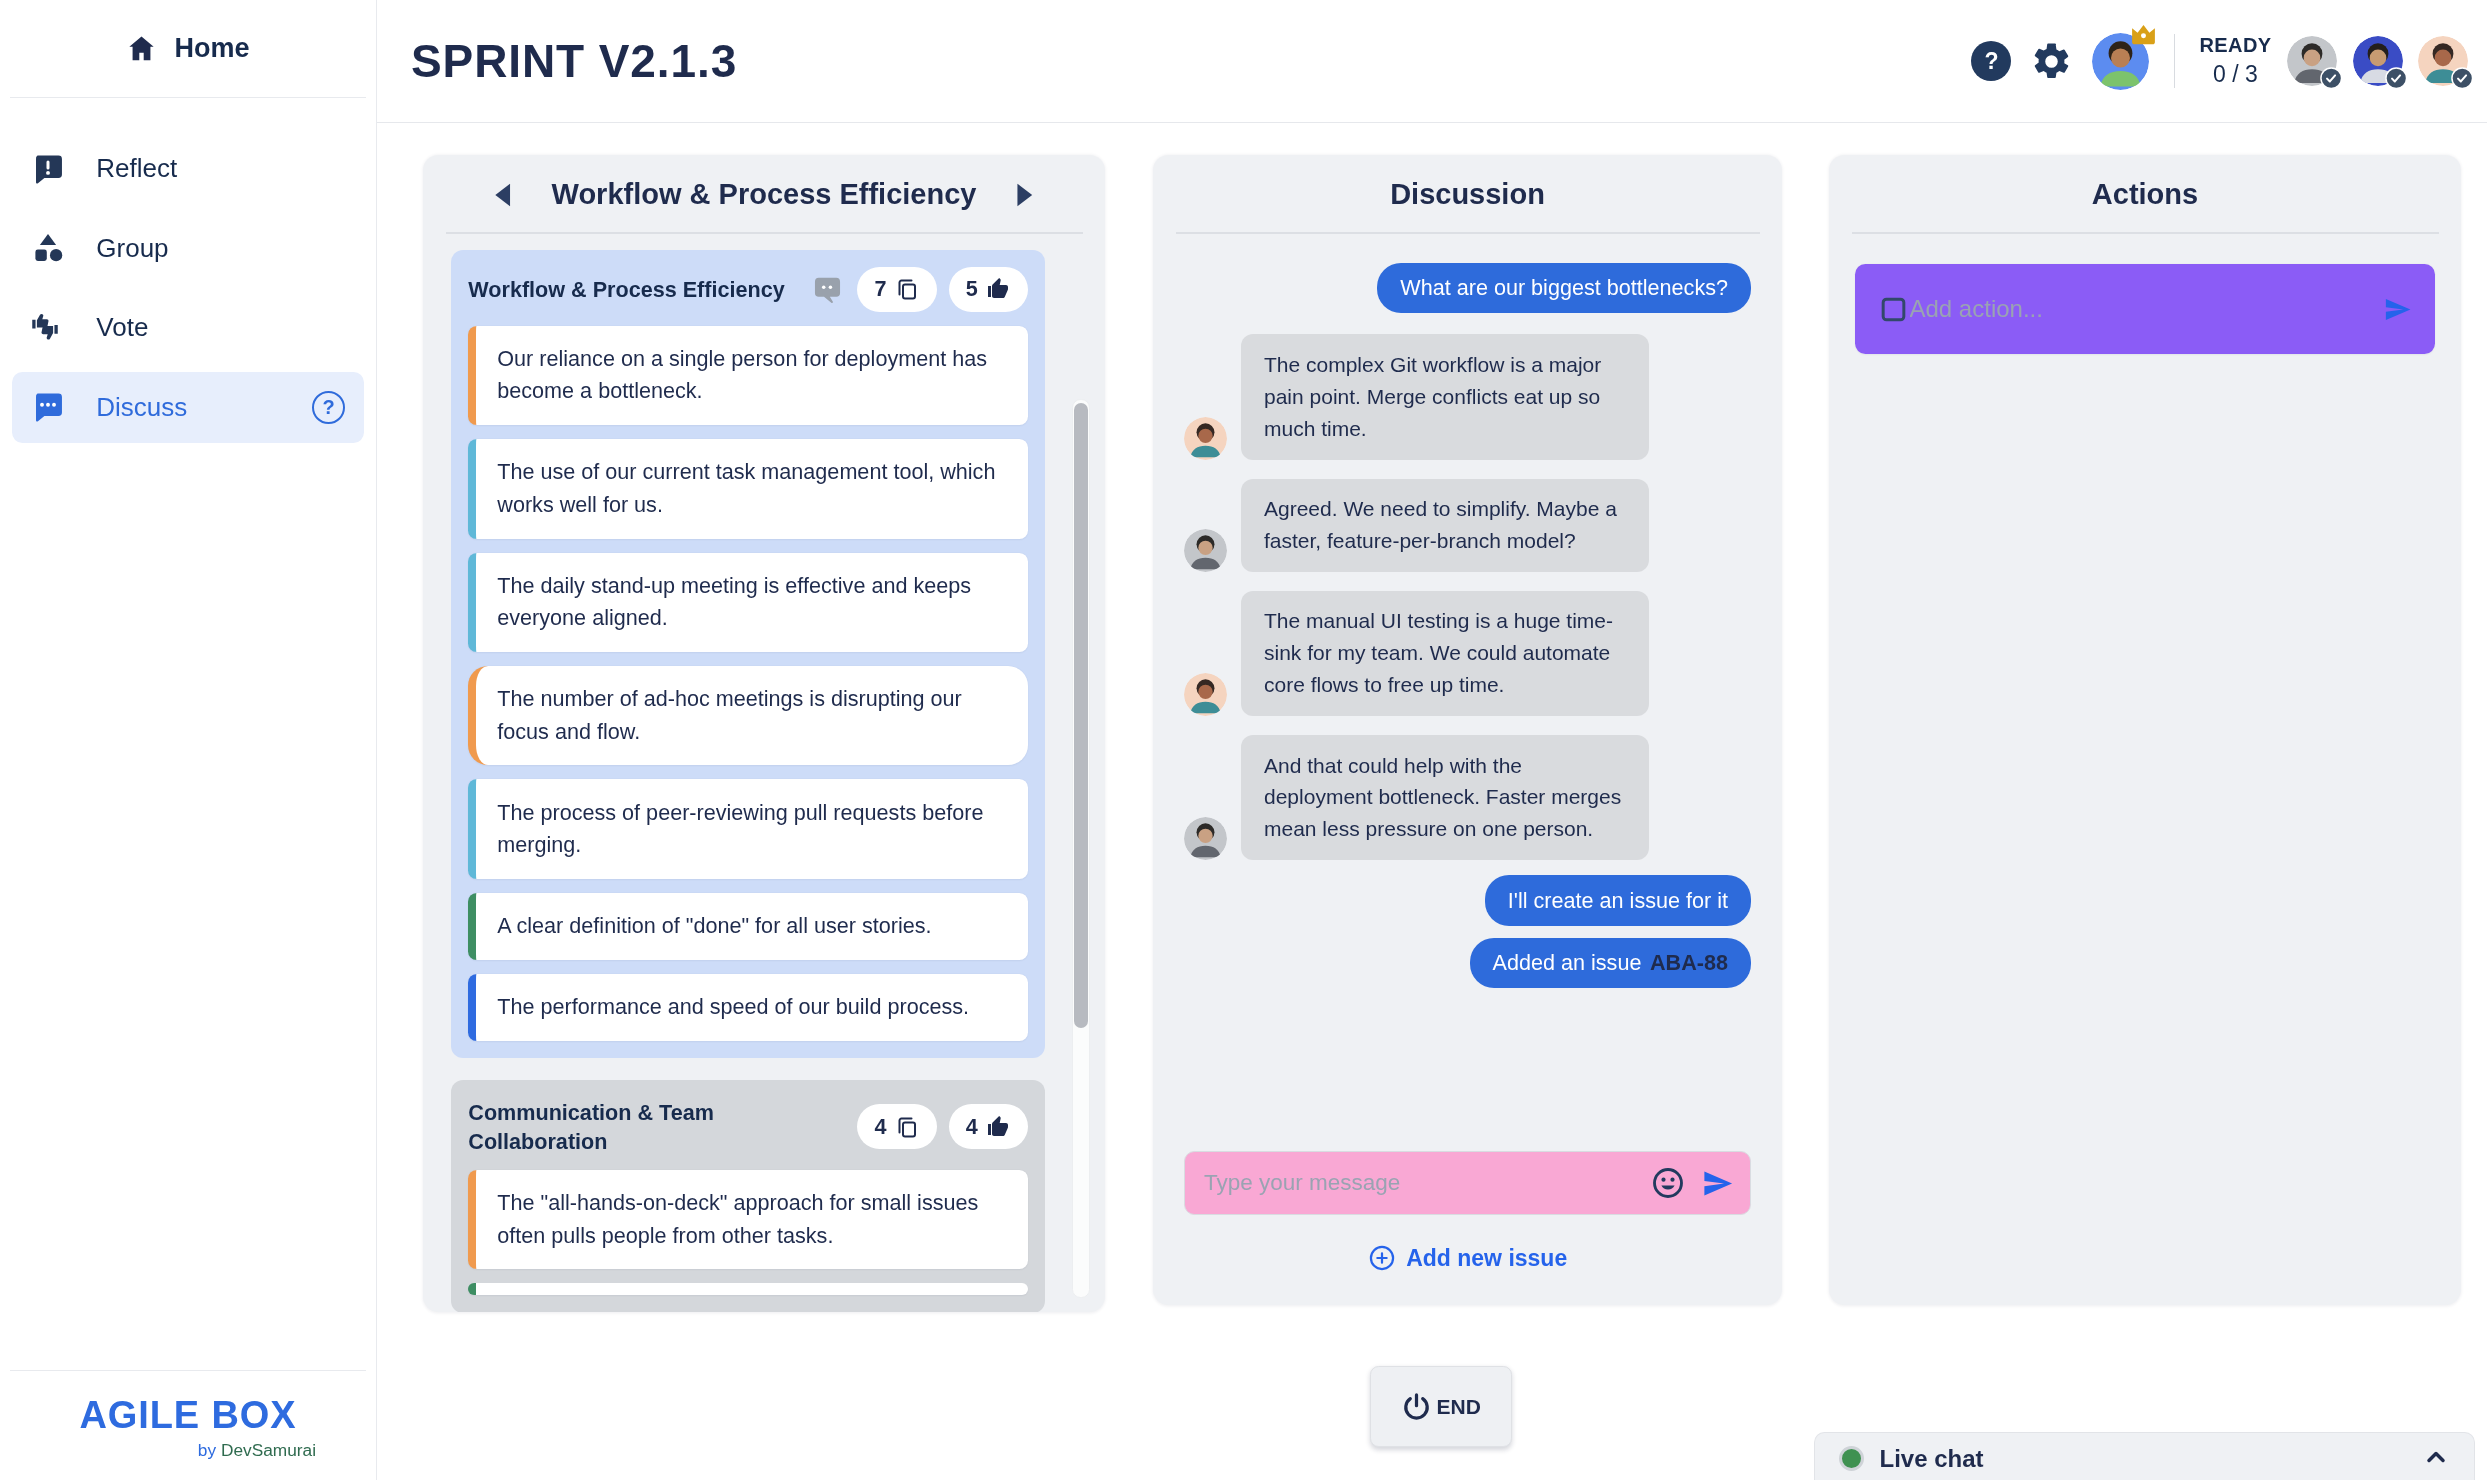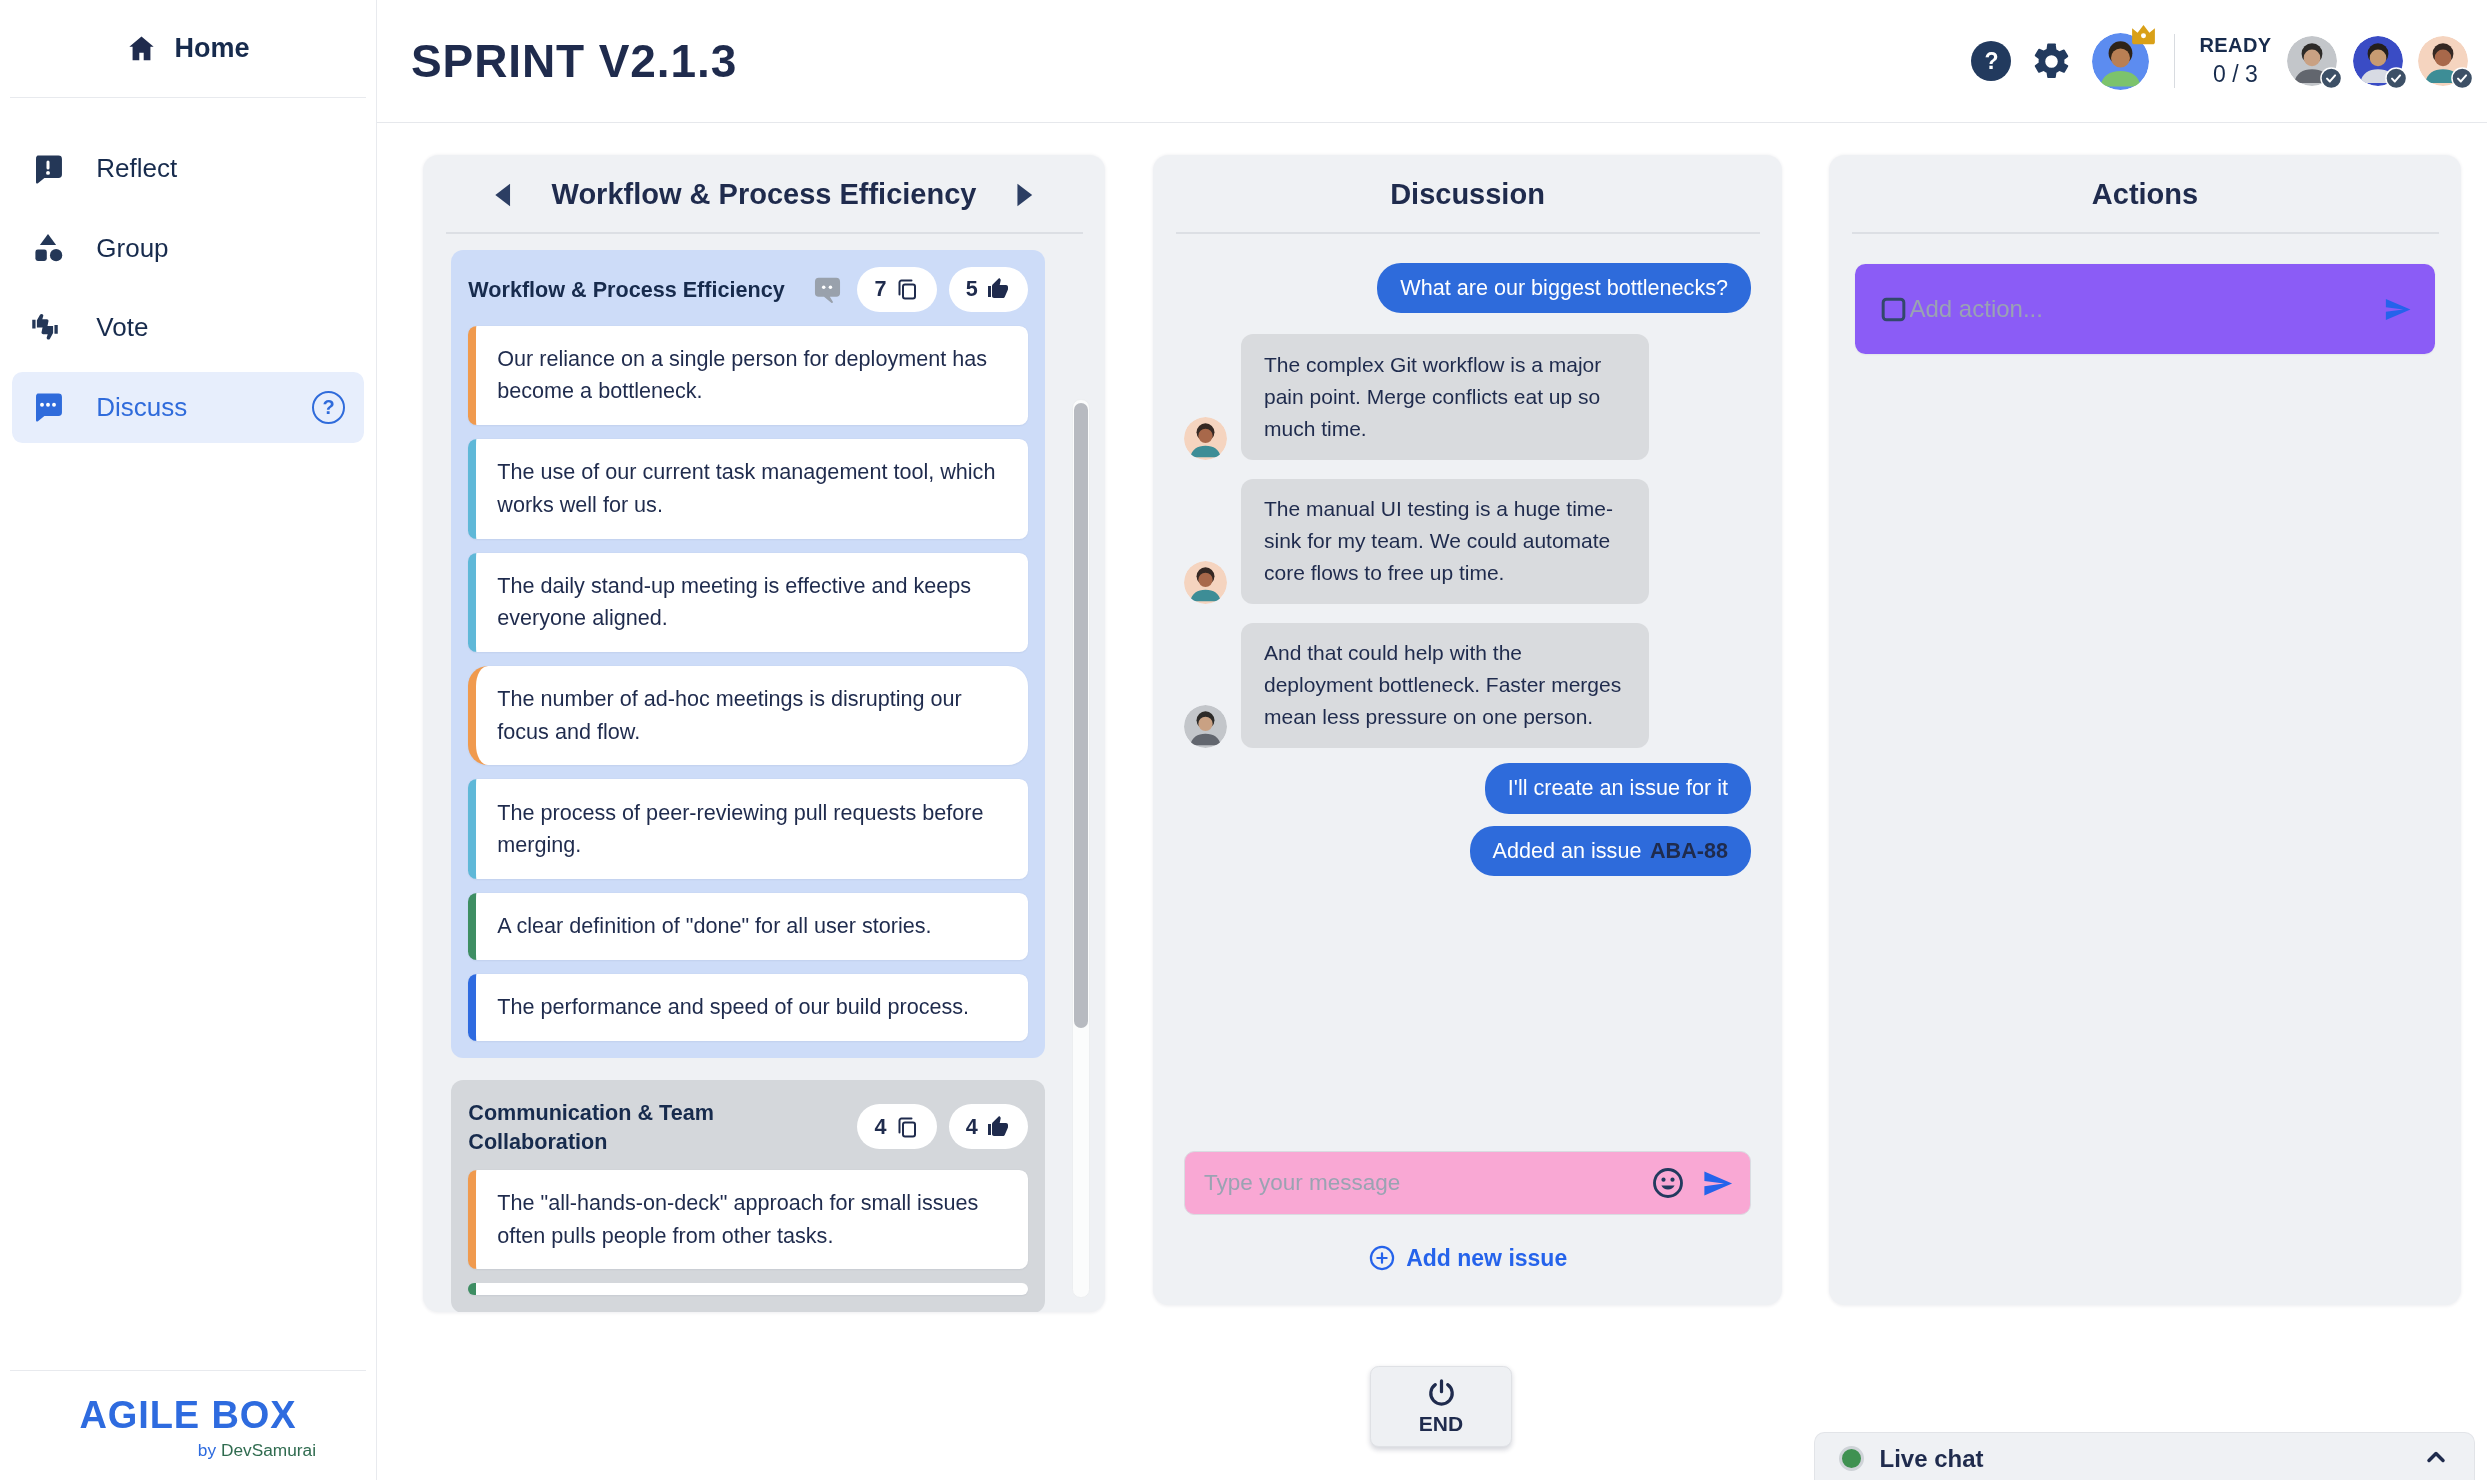--- a/index.html
+++ b/index.html
@@ -80,21 +80,21 @@
   .chat-input input::placeholder { color:#9aa3b2; }
   .icon-btn { display:flex; align-items:center; justify-content:center; cursor:pointer; }
   .add-issue { position:absolute; bottom:33px; left:0; right:0; display:flex; align-items:center; justify-content:center; gap:10.4px; color:#2563eb; font-size:23px; font-weight:600; cursor:pointer; }
 
   
   .action-input { margin:30px 26px; height:90px; background:#8b5cf6; border-radius:10.4px; display:flex; align-items:center; gap:1px; padding:0 22.5px; box-shadow:0 0.9px 1.7px rgba(20,30,60,.06); }
   .action-input input { flex:1; border:none; outline:none; font-size:24px; font-family:"Liberation Sans", sans-serif; color:#1f2b4d; background:transparent; }
   .action-input input::placeholder { color:#9aa3b2; }
 
   
-  .end-btn { position:absolute; left:1370px; top:1366px; width:142px; height:81px; background:#eef0f3; border:0.9px solid #dfe1e5; border-radius:8.6px; box-shadow:0 2.6px 5.2px rgba(20,30,60,.18); display:flex; flex-direction:column; align-items:center; justify-content:center; gap:4.3px; cursor:pointer; }
+  .end-btn { position:absolute; left:1370px; top:1366px; width:142px; height:81px; background:#eef0f3; border:0.9px solid #dfe1e5; border-radius:8.6px; box-shadow:0 2.6px 5.2px rgba(20,30,60,.18); display:flex; flex-direction:row; align-items:center; justify-content:center; gap:4.3px; cursor:pointer; }
   .end-label { font-size:21px; font-weight:600; color:#1f2b4d; }
   .live-chat { position:absolute; left:1814px; right:12px; top:1432px; height:52px; background:#eff1f4; border:1.7px solid #e2e4e8; border-bottom:none; border-radius:10.4px 10.4px 0 0; display:flex; align-items:center; gap:15.5px; padding:0 24px; cursor:pointer; }
   .live-dot { width:19px; height:19px; border-radius:50%; background:#3f9151; border:3.5px solid #cfd3d8; box-sizing:content-box; }
   .live-label { font-size:24px; font-weight:600; color:#1f2b4d; }
   .live-chevron { margin-left:auto; }
 
   
   .avatar .av-bg{fill:#ccc}.avatar .av-hair{fill:#333}.avatar .av-face{fill:#c49}.avatar .av-body{fill:#888}
   .avatar[data-variant="peach-cartoon"] .av-bg{fill:#f5d4bf}
   .avatar[data-variant="peach-cartoon"] .av-hair{fill:#352823}
@@ -331,20 +331,29 @@
       <div class="msg-row mt-big">
         <svg class="avatar" viewBox="0 0 48 48" data-variant="peach-cartoon">
             <circle class="av-bg" cx="24" cy="24" r="24"></circle>
             <circle class="av-hair" cx="24" cy="17" r="10"></circle>
             <circle class="av-face" cx="24" cy="21" r="8"></circle>
             <path class="av-body" d="M7 45c1.5-9 8-13 17-13s15.5 4 17 13z"></path>
           </svg>
         <div class="msg-received">The complex Git workflow is a major pain point. Merge conflicts eat up so much time.</div>
       </div>
 
+      <div class="msg-row">
+        <svg class="avatar" viewBox="0 0 48 48" data-variant="gray-photo">
+            <circle class="av-bg" cx="24" cy="24" r="24"></circle>
+            <circle class="av-hair" cx="24" cy="17" r="10"></circle>
+            <circle class="av-face" cx="24" cy="21" r="8"></circle>
+            <path class="av-body" d="M7 45c1.5-9 8-13 17-13s15.5 4 17 13z"></path>
+          </svg>
+        <div class="msg-received">Agreed. We need to simplify. Maybe a faster, feature-per-branch model?</div>
+      </div>
 
       <div class="msg-row">
         <svg class="avatar" viewBox="0 0 48 48" data-variant="peach-cartoon">
             <circle class="av-bg" cx="24" cy="24" r="24"></circle>
             <circle class="av-hair" cx="24" cy="17" r="10"></circle>
             <circle class="av-face" cx="24" cy="21" r="8"></circle>
             <path class="av-body" d="M7 45c1.5-9 8-13 17-13s15.5 4 17 13z"></path>
           </svg>
         <div class="msg-received">The manual UI testing is a huge time-sink for my team. We could automate core flows to free up time.</div>
       </div>

